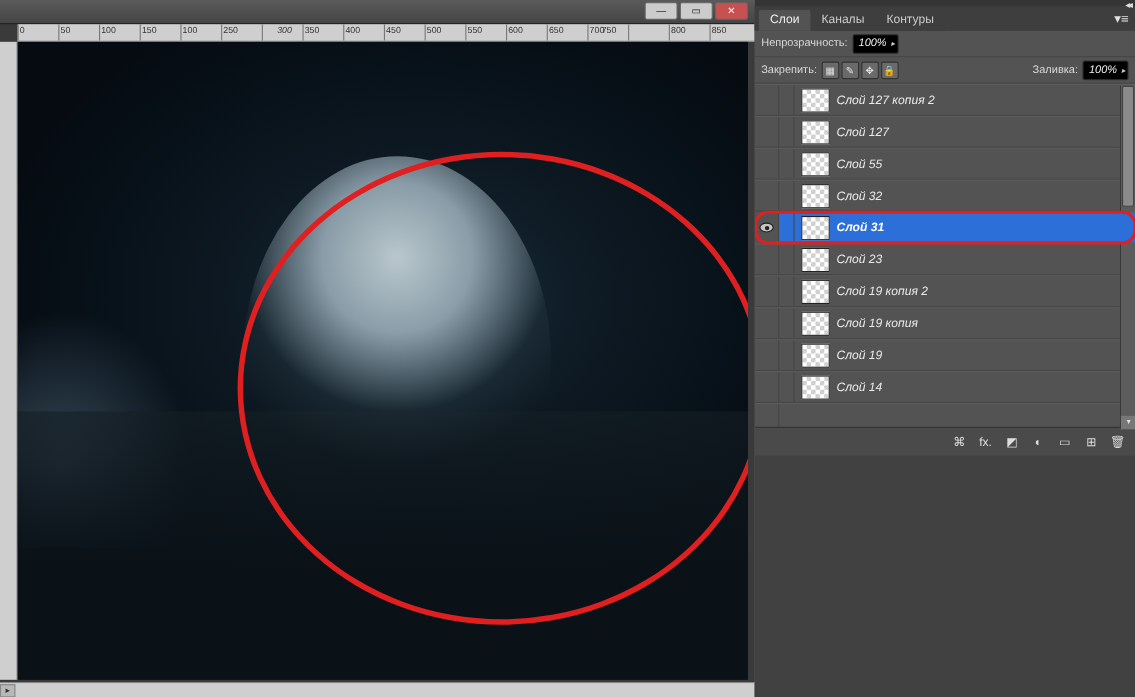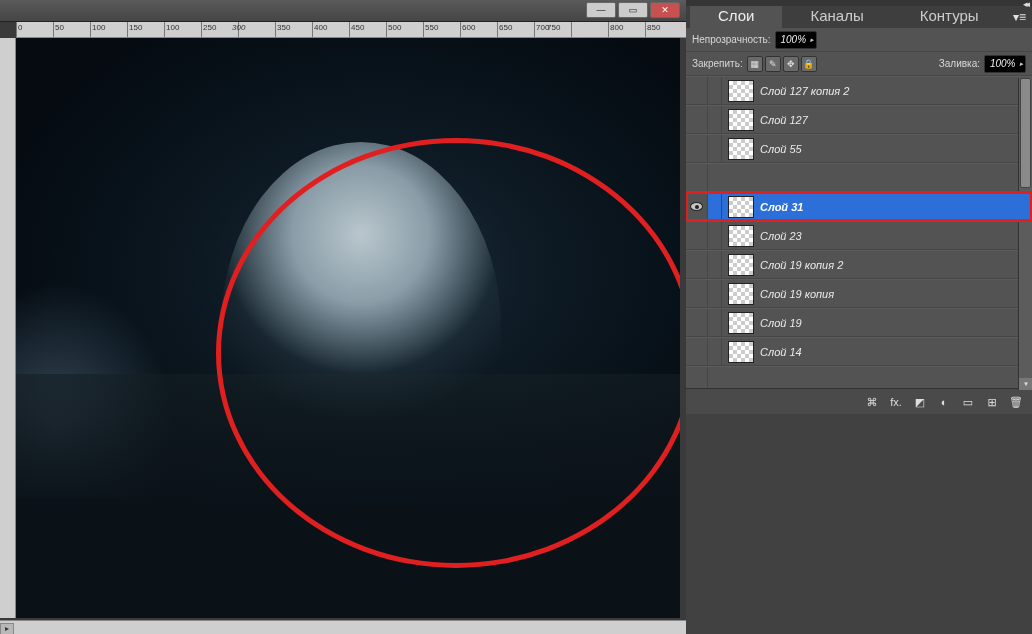--- a/index.html
+++ b/index.html
@@ -153,22 +153,22 @@
       position:absolute; right:4px; top:-1px; font-size:9px; letter-spacing:-2px; cursor:pointer;
     }
     .panel-tabs {
       display: flex;
       background: #3e3e3e;
       height: 22px;
       align-items: flex-end;
       padding-left: 4px;
     }
     .panel-tab {
-      padding: 3px 28px 4px;
-      font-size: 15px;
+      padding: 3px 10px 4px;
+      font-size: 11px;
       color: #ccc;
       background: #3e3e3e;
       cursor: pointer;
       border-top-left-radius: 2px;
       border-top-right-radius: 2px;
     }
     .panel-tab.active {
       background: #535353;
       color: #eee;
     }
@@ -295,20 +295,21 @@
       align-items: center;
       height: 100%;
       flex:1;
       padding-right:6px;
     }
     .layer.selected {
       outline: 3px solid #e02020;
       outline-offset: -2px;
       z-index: 2;
       position:relative;
+      border-radius:12px;
     }
     .panel-bottom {
       height: 26px;
       background: #4a4a4a;
       border-top: 1px solid #333;
       display: flex;
       align-items: center;
       justify-content: flex-end;
       gap: 4px;
       padding: 0 6px;
@@ -359,21 +360,21 @@
       <div class="ruler-mark" style="left: 39px;">50</div>
       <div class="ruler-tick" style="left: 74px;"></div>
       <div class="ruler-mark" style="left: 76px;">100</div>
       <div class="ruler-tick" style="left: 111px;"></div>
       <div class="ruler-mark" style="left: 113px;">150</div>
       <div class="ruler-tick" style="left: 148px;"></div>
       <div class="ruler-mark" style="left: 150px;">100</div>
       <div class="ruler-tick" style="left: 185px;"></div>
       <div class="ruler-mark" style="left: 187px;">250</div>
       <div class="ruler-tick" style="left: 222px;"></div>
-      <div class="ruler-mark" style="left: 216px; font-style: italic;">300</div>
+      <div class="ruler-mark" style="left: 236px; font-style: italic;">300</div>
       <div class="ruler-tick" style="left: 259px;"></div>
       <div class="ruler-mark" style="left: 261px;">350</div>
       <div class="ruler-tick" style="left: 296px;"></div>
       <div class="ruler-mark" style="left: 298px;">400</div>
       <div class="ruler-tick" style="left: 333px;"></div>
       <div class="ruler-mark" style="left: 335px;">450</div>
       <div class="ruler-tick" style="left: 370px;"></div>
       <div class="ruler-mark" style="left: 372px;">500</div>
       <div class="ruler-tick" style="left: 407px;"></div>
       <div class="ruler-mark" style="left: 409px;">550</div>
@@ -460,20 +461,25 @@
       <div class="layer">
         <div class="vis-col"></div>
         <div class="layer-body">
           <div class="link-col"></div>
           <div class="thumb checker"></div>
           <div class="layer-name">Слой 55</div>
         </div>
       </div>
       <div class="layer">
         <div class="vis-col"></div>
+        <div class="layer-body">
+          <div class="link-col"></div>
+          <div class="thumb checker"></div>
+          <div class="layer-name">Слой 32</div>
+        </div>
       </div>
       <div class="layer selected">
         <div class="vis-col">
           <div class="eye-icon"></div>
         </div>
         <div class="layer-body">
           <div class="link-col"></div>
           <div class="thumb checker"></div>
           <div class="layer-name">Слой 31</div>
         </div>

